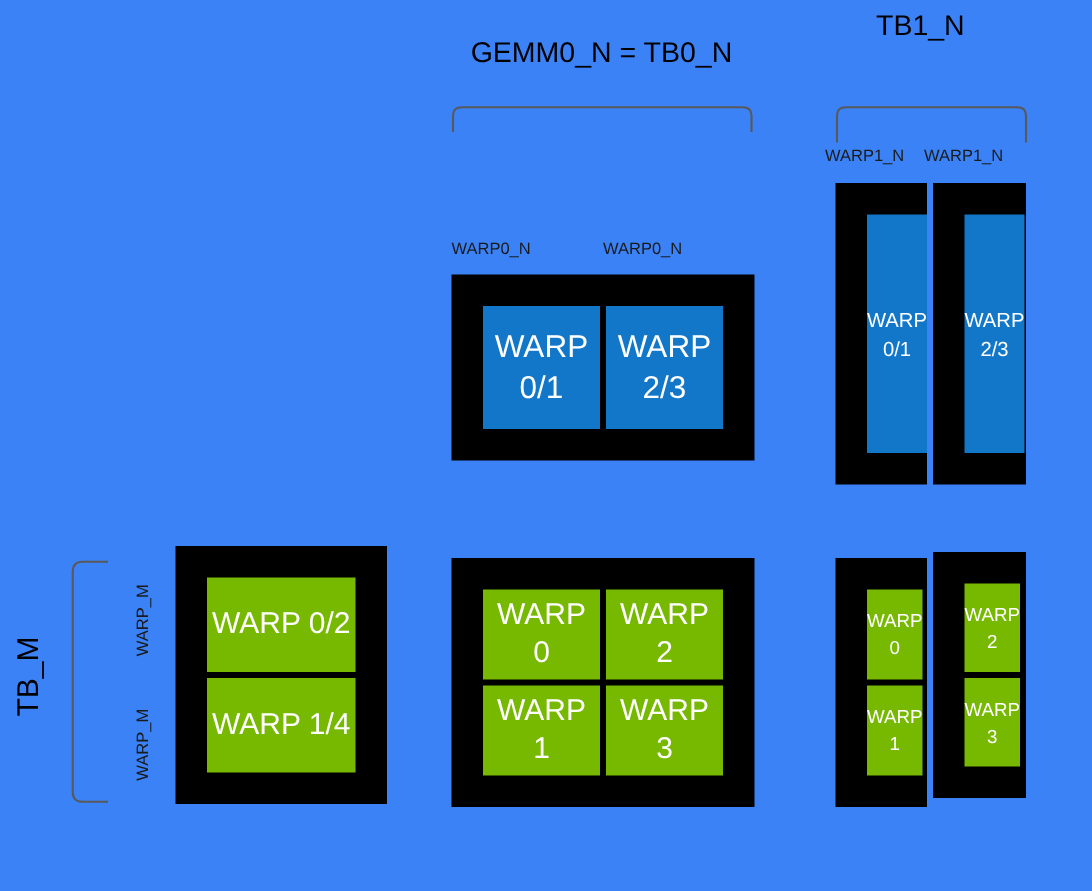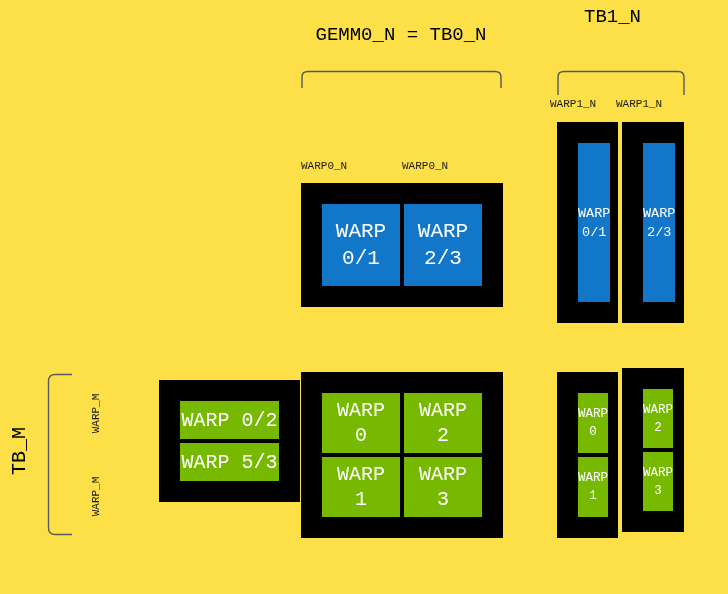--- a/index.html
+++ b/index.html
@@ -1,17 +1,17 @@
 <!DOCTYPE html>
 <html style="--blue: #1277c8; --green: #76b900; --border: #000000; --bracket: #595959;"><head>
 <meta charset="utf-8">
 <style>
   html,body{margin:0;padding:0;background:#fff;}
-  #canvas{position:relative;width:728px;height:594px;background:#fde047;overflow:hidden;
-          font-family:Liberation Mono, monospace;}
+  #canvas{position:relative;width:728px;height:594px;background:#3b82f6;overflow:hidden;
+          font-family:Liberation Sans, sans-serif;}
   .abs{position:absolute;}
   .lbl{color:#000;white-space:nowrap;}
   .gemm-label{font-size:19px;line-height:27px;}
   .small-lbl{font-size:11px;text-align:left;color:#1a1a1a;}
   .rot{transform:rotate(-90deg);text-align:center;}
   .grid-box{display:grid;background:#000;padding:21px;gap:4px;box-sizing:border-box;}
   .cell{display:flex;flex-direction:column;align-items:center;justify-content:center;
         color:#fff;text-align:center;}
   .blue-cell{background:var(--blue);}
   .green-cell{background:var(--green);}
@@ -30,21 +30,21 @@
   #warp0n-b{left:402px;top:160px;width:101px;}
   #warp1n-a{left:550px;top:98px;width:72px;}
   #warp1n-b{left:616px;top:98px;width:72px;}
   #blue-mid{left:301px;top:183px;width:202px;height:124px;grid-template-columns:1fr 1fr;}
   #blue-r1{left:557px;top:122px;width:61px;height:201px;grid-template-columns:1fr;}
   #blue-r2{left:622px;top:122px;width:62px;height:201px;grid-template-columns:1fr;}
   #tbm{left:-30px;top:439px;width:100px;height:24px;font-size:20px;}
   #bracket-left{left:47px;top:373px;}
   #warpm-a{left:57px;top:406px;width:80px;height:15px;}
   #warpm-b{left:57px;top:489px;width:80px;height:15px;}
-  #green-left{left:117px;top:380px;width:141px;height:122px;grid-template-rows:1fr 1fr;margin-left:42px;}
+  #green-left{left:117px;top:364px;width:141px;height:172px;grid-template-rows:1fr 1fr;}
   #green-mid{left:301px;top:372px;width:202px;height:166px;
              grid-template-rows:1fr 1fr;grid-template-columns:1fr 1fr;}
   #green-r1{left:557px;top:372px;width:61px;height:166px;grid-template-rows:1fr 1fr;}
   #green-r2{left:622px;top:368px;width:62px;height:164px;grid-template-rows:1fr 1fr;}
 </style>
 </head>
 <body>
 
 <div id="canvas">
 
@@ -95,21 +95,21 @@
     <path d="M25,1.5 L8,1.5 Q1.5,1.5 1.5,8 L1.5,155 Q1.5,161.5 8,161.5 L25,161.5"></path>
   </svg>
   <div id="warpm-a" class="abs small-lbl rot">WARP_M</div>
   <div id="warpm-b" class="abs small-lbl rot">WARP_M</div>
 
   <div id="green-left" class="abs grid-box">
     <div class="cell green-cell cell-ml">
       <span>WARP 0/2</span>
     </div>
     <div class="cell green-cell cell-ml">
-      <span>WARP 5/3</span>
+      <span>WARP 1/4</span>
     </div>
   </div>
 
   <div id="green-mid" class="abs grid-box">
     <div class="cell green-cell cell-ml">
       <span>WARP</span>
       <span>0</span>
     </div>
     <div class="cell green-cell cell-ml">
       <span>WARP</span>

